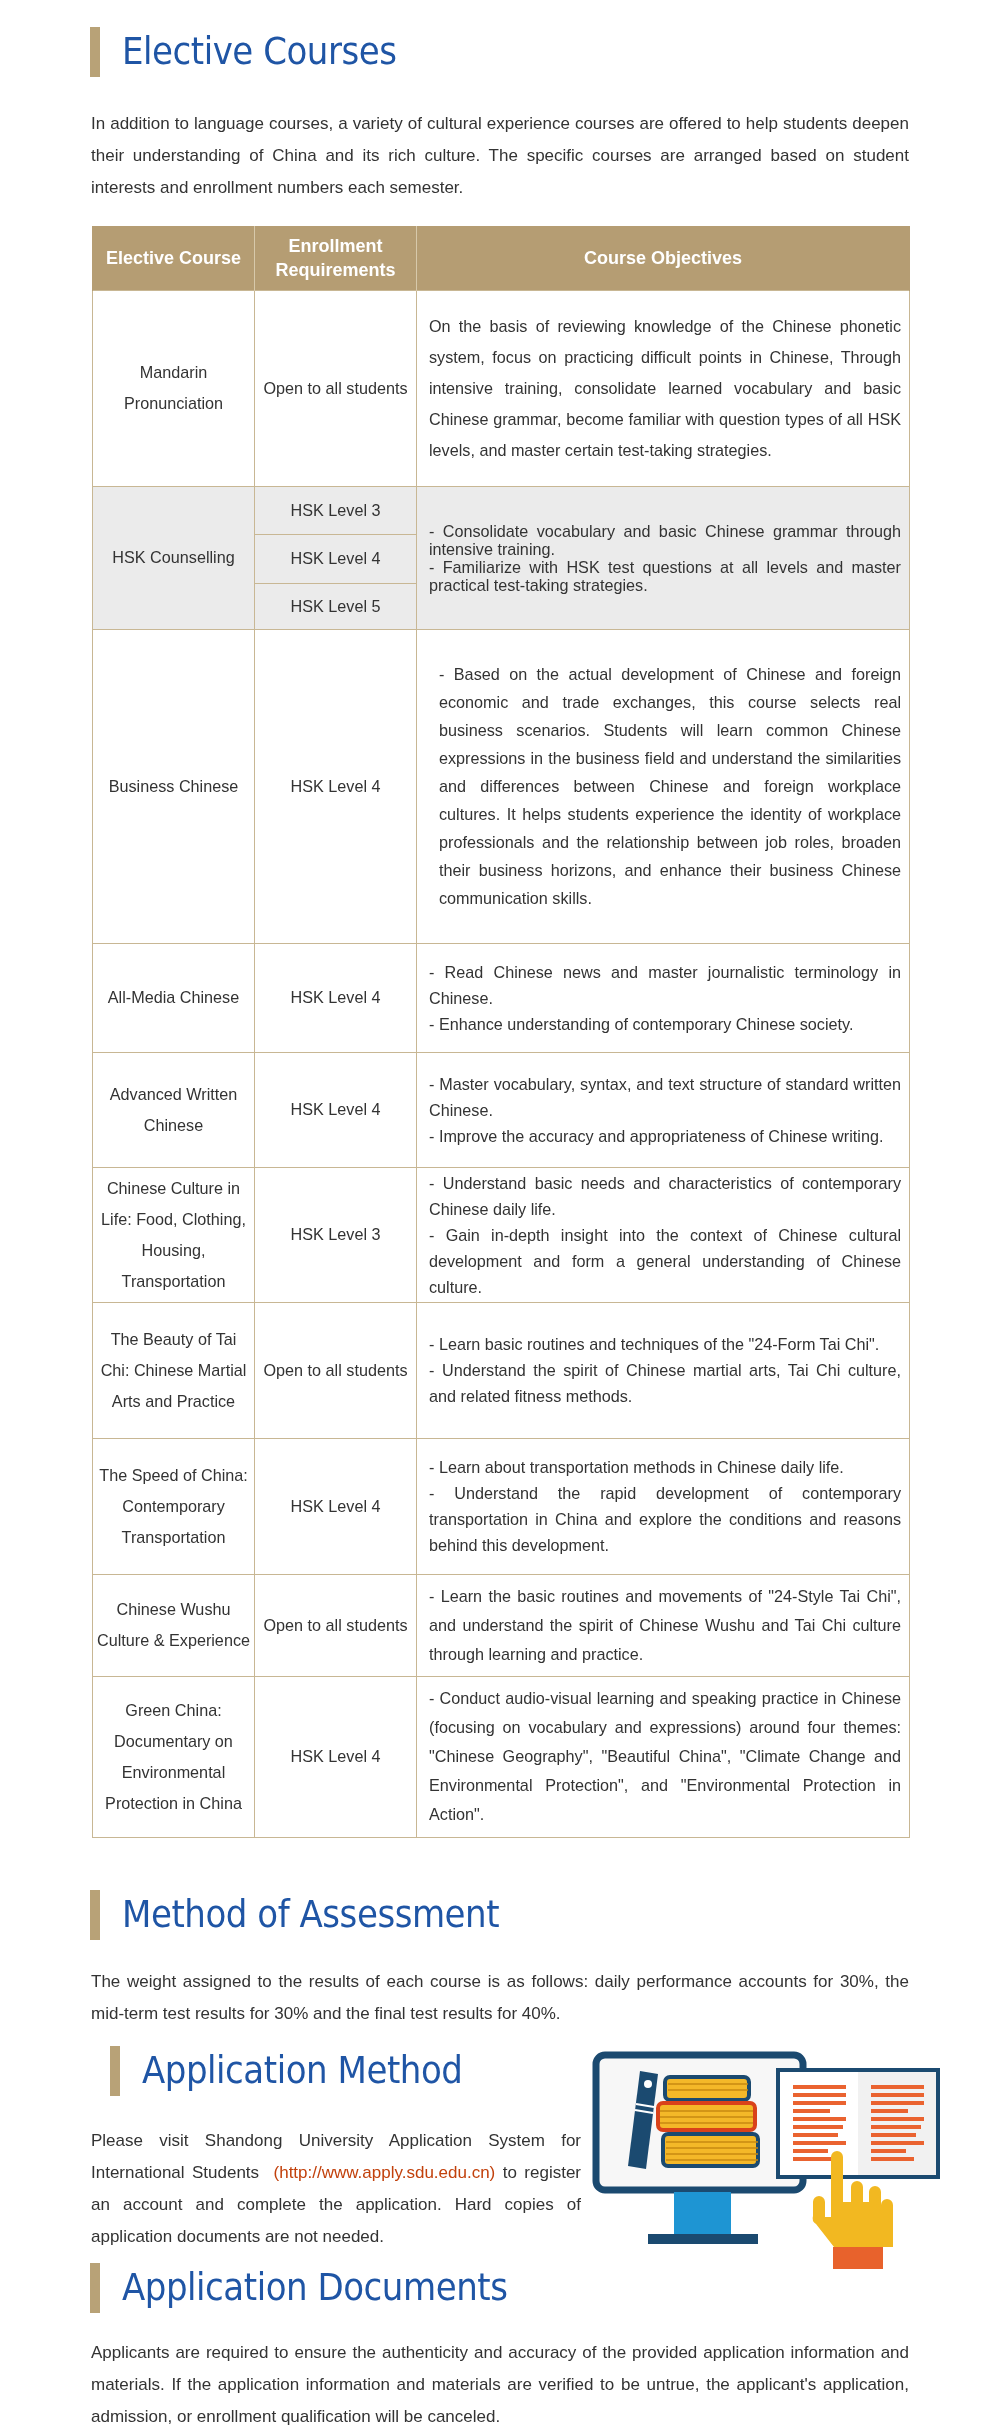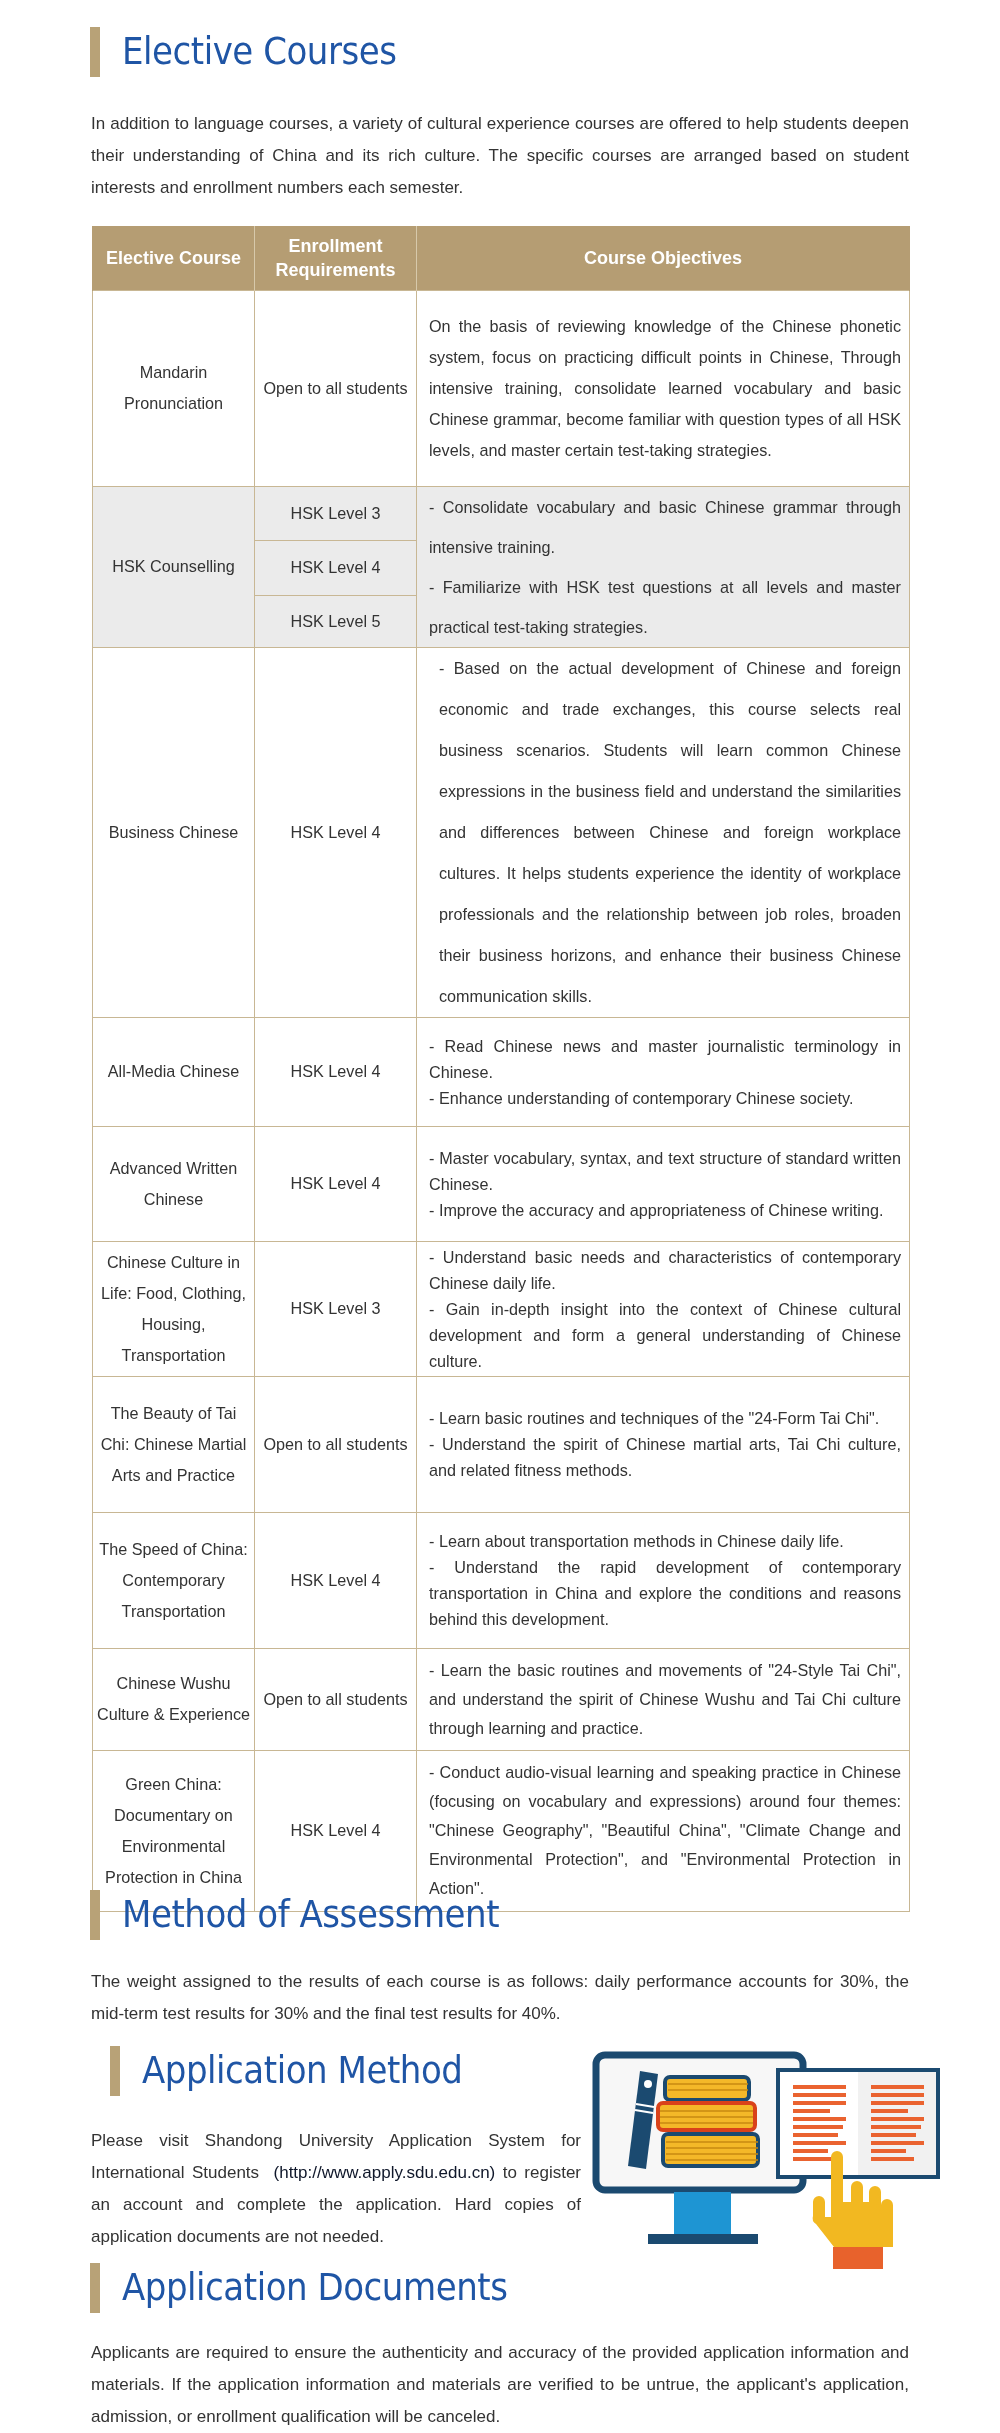--- a/index.html
+++ b/index.html
@@ -14,21 +14,21 @@
   table.courses { position: absolute; left: 92px; top: 226px; width: 817px; border-collapse: collapse; table-layout: fixed; }
   table.courses th { background: #b59d73; color: #ffffff; font-size: 18px; font-weight: bold; text-align: center;
           line-height: 24px; padding: 4px 2px; border-left: 1px solid #d7c9ab; border-right: 1px solid #d7c9ab; }
   table.courses th:first-child { border-left: 1px solid #b59d73; }
   table.courses th:last-child { border-right: 1px solid #b59d73; }
   table.courses td { border: 1px solid #c8b794; font-size: 16.2px; color: #333333; vertical-align: middle; padding: 0; }
   table.courses td.course, table.courses td.req { text-align: center; line-height: 31px; padding: 0 4px; }
   table.courses td.obj { text-align: justify; line-height: 26px; padding: 0 8px 0 12px; }
   table.courses tr.shaded td { background: #ebebeb; }
   .obj-line { display: block; }
-  .link { color: #0f172a; margin-left: 7px; }
+  .link { color: #c2410c; margin-left: 7px; }
 
   .illustration { position: absolute; left: 588px; top: 2047px; width: 372px; height: 227px; }
 </style>
 </head>
 <body>
 
 <div class="section-heading" style="top:27px;">
   <span class="bar"></span>
   <h2 class="title" style="margin:0;">Elective Courses</h2>
 </div>
@@ -51,35 +51,35 @@
     <tr style="height:196px;">
       <td class="course">Mandarin Pronunciation</td>
       <td class="req">Open to all students</td>
       <td class="obj" style="line-height:31px;">
         <span class="obj-line">On the basis of reviewing knowledge of the Chinese phonetic system, focus on practicing difficult points in Chinese, Through intensive training, consolidate learned vocabulary and basic Chinese grammar, become familiar with question types of all HSK levels, and master certain test-taking strategies.</span>
       </td>
     </tr>
     <tr class="shaded" style="height:48px;">
       <td class="course" rowspan="3">HSK Counselling</td>
       <td class="req">HSK Level 3</td>
-      <td class="obj" rowspan="3" style="line-height:40px;margin-top:24px;">
+      <td class="obj" rowspan="3" style="line-height:18px;margin-top:24px;">
         <span class="obj-line">- Consolidate vocabulary and basic Chinese grammar through intensive training.</span>
         <span class="obj-line">- Familiarize with HSK test questions at all levels and master practical test-taking strategies.</span>
       </td>
     </tr>
     <tr class="shaded" style="height:49px;">
       <td class="req">HSK Level 4</td>
     </tr>
     <tr class="shaded" style="height:46px;">
       <td class="req">HSK Level 5</td>
     </tr>
     <tr style="height:314px;">
       <td class="course">Business Chinese</td>
       <td class="req">HSK Level 4</td>
-      <td class="obj" style="line-height:41px;padding-left:22px;">
+      <td class="obj" style="line-height:28px;padding-left:22px;">
         <span class="obj-line">- Based on the actual development of Chinese and foreign economic and trade exchanges, this course selects real business scenarios. Students will learn common Chinese expressions in the business field and understand the similarities and differences between Chinese and foreign workplace cultures. It helps students experience the identity of workplace professionals and the relationship between job roles, broaden their business horizons, and enhance their business Chinese communication skills.</span>
       </td>
     </tr>
     <tr style="height:109px;">
       <td class="course">All-Media Chinese</td>
       <td class="req">HSK Level 4</td>
       <td class="obj">
         <span class="obj-line">- Read Chinese news and master journalistic terminology in Chinese.</span>
         <span class="obj-line">- Enhance understanding of contemporary Chinese society.</span>
       </td>

